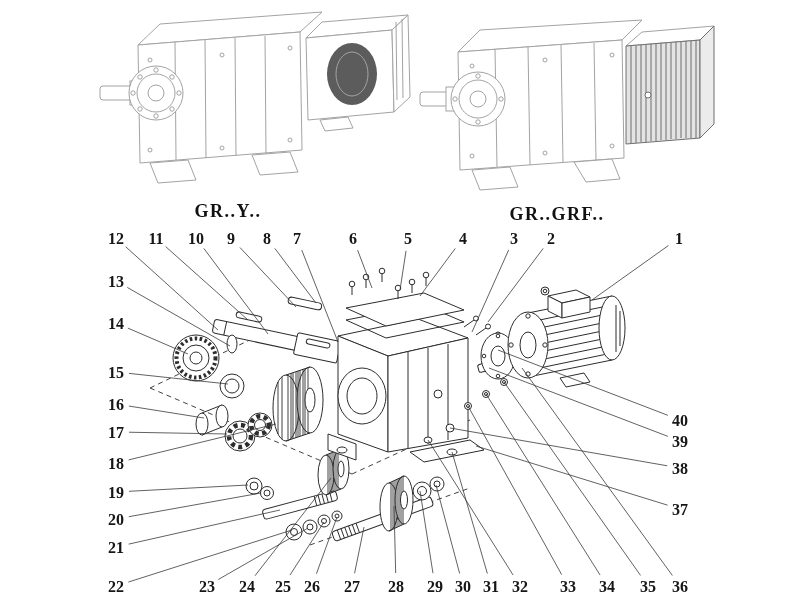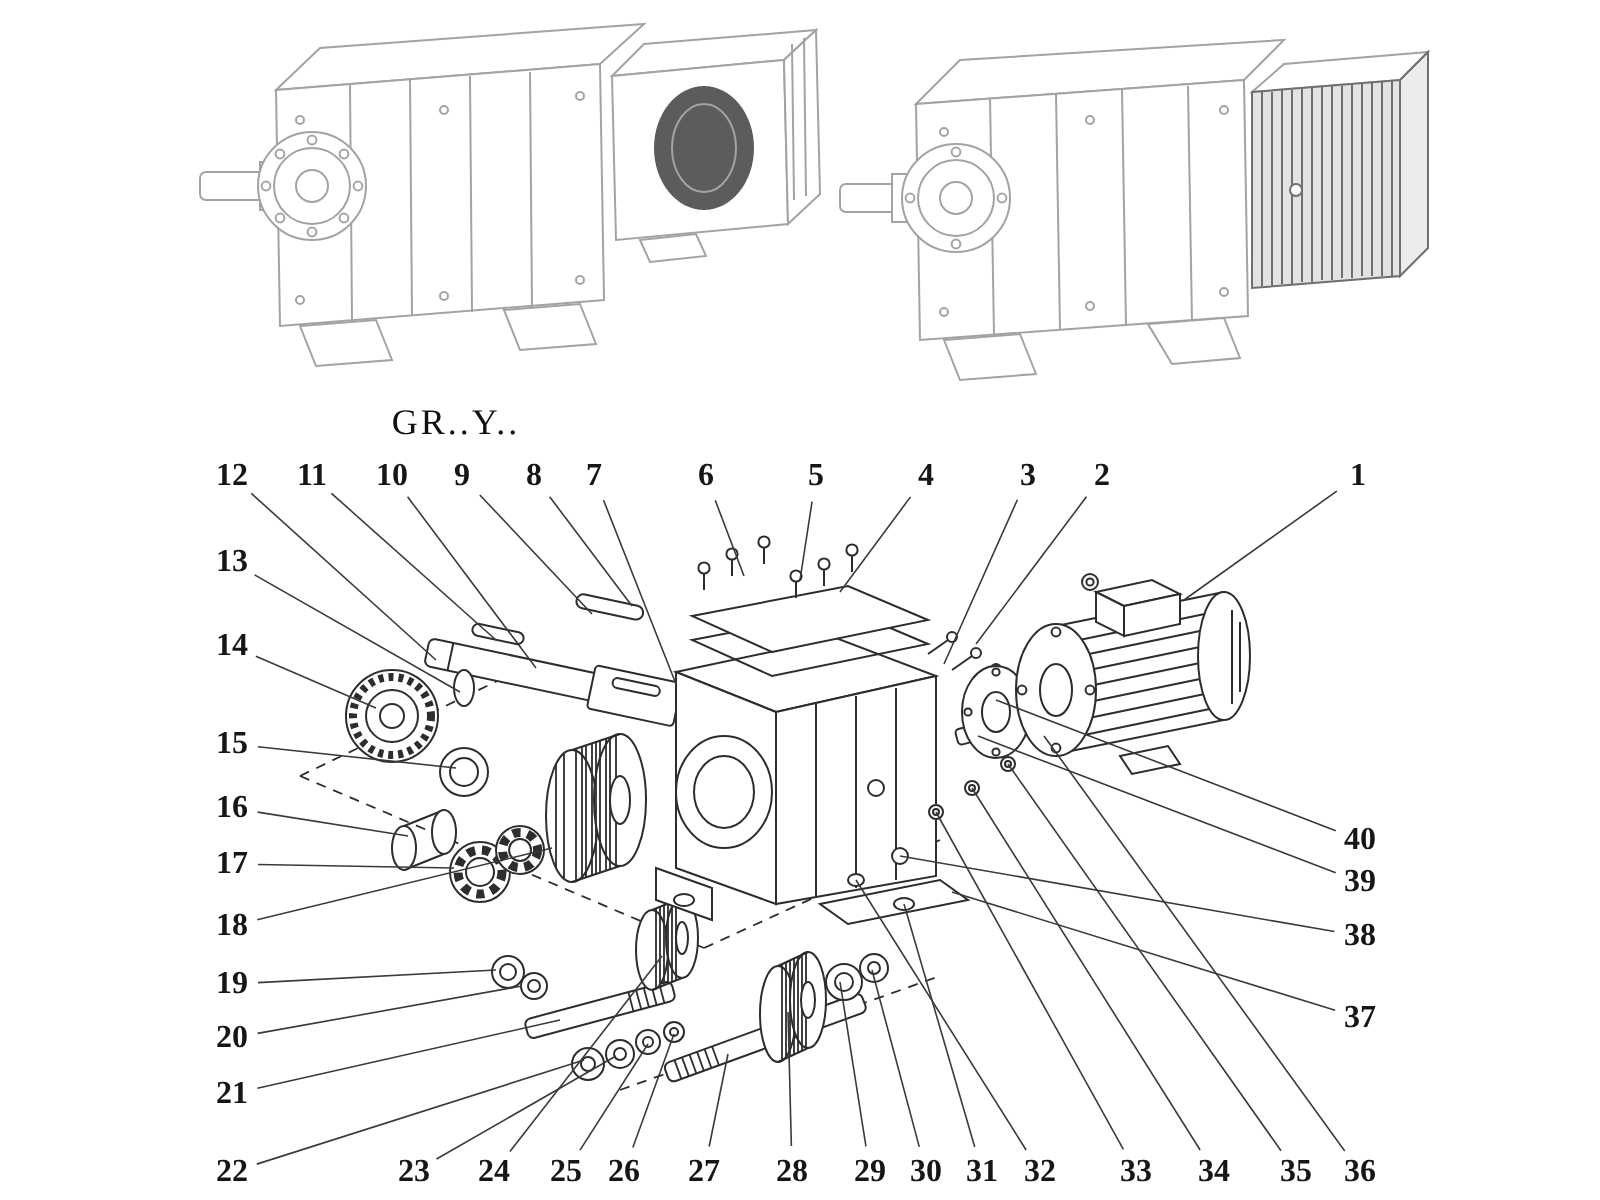--- a/index.html
+++ b/index.html
@@ -3,21 +3,21 @@
 <meta charset="utf-8">
 <style>
   html,body{margin:0;padding:0;background:#fff;}
   .stage{
     position:relative;width:800px;height:600px;background:var(--paper,#fff);
     overflow:hidden;font-family:"Liberation Serif",serif;
   }
   .stage svg{position:absolute;left:0;top:0;}
   .variant-label{
     position:absolute;transform:translateX(-50%);
-    font-weight:normal;font-size:18px;letter-spacing:1.5px;color:#111;
+    font-weight:bold;font-size:18px;letter-spacing:1.5px;color:#111;
     font-family:"Liberation Serif",serif;white-space:nowrap;
   }
   
   .lt{stroke:var(--light-ink,#a3a3a3);fill:none;stroke-width:1;}
   .ltf{stroke:var(--light-ink,#a3a3a3);fill:#fff;stroke-width:1;}
   .fin{stroke:#6f6f6f;stroke-width:1;fill:none;}
   
   .ex{stroke:var(--ink,#2d2d2d);fill:none;stroke-width:1;}
   .exf{stroke:var(--ink,#2d2d2d);fill:#fff;stroke-width:1;}
   .dash{stroke:var(--ink,#2d2d2d);fill:none;stroke-width:0.9;stroke-dasharray:5 4;}
@@ -445,14 +445,15 @@
         <line x1="667.1922471873443" y1="465.77256472823376" x2="450" y2="428" class="leader"></line>
         <text x="680" y="468" class="callout">38</text>
         <line x1="667.8567024775407" y1="436.35884440241085" x2="489" y2="368" class="leader"></line>
         <text x="680" y="441" class="callout">39</text>
         <line x1="667.8665071193602" y1="415.3332719689847" x2="498" y2="350" class="leader"></line>
         <text x="680" y="420" class="callout">40</text>
       </g>
   </svg>
 
   <div class="variant-label" style="left:228px;top:201px;">GR..Y..</div>
+  <div class="variant-label" style="left:557px;top:204px;">GR..GRF..</div>
 
 </div>
 
 </body></html>

